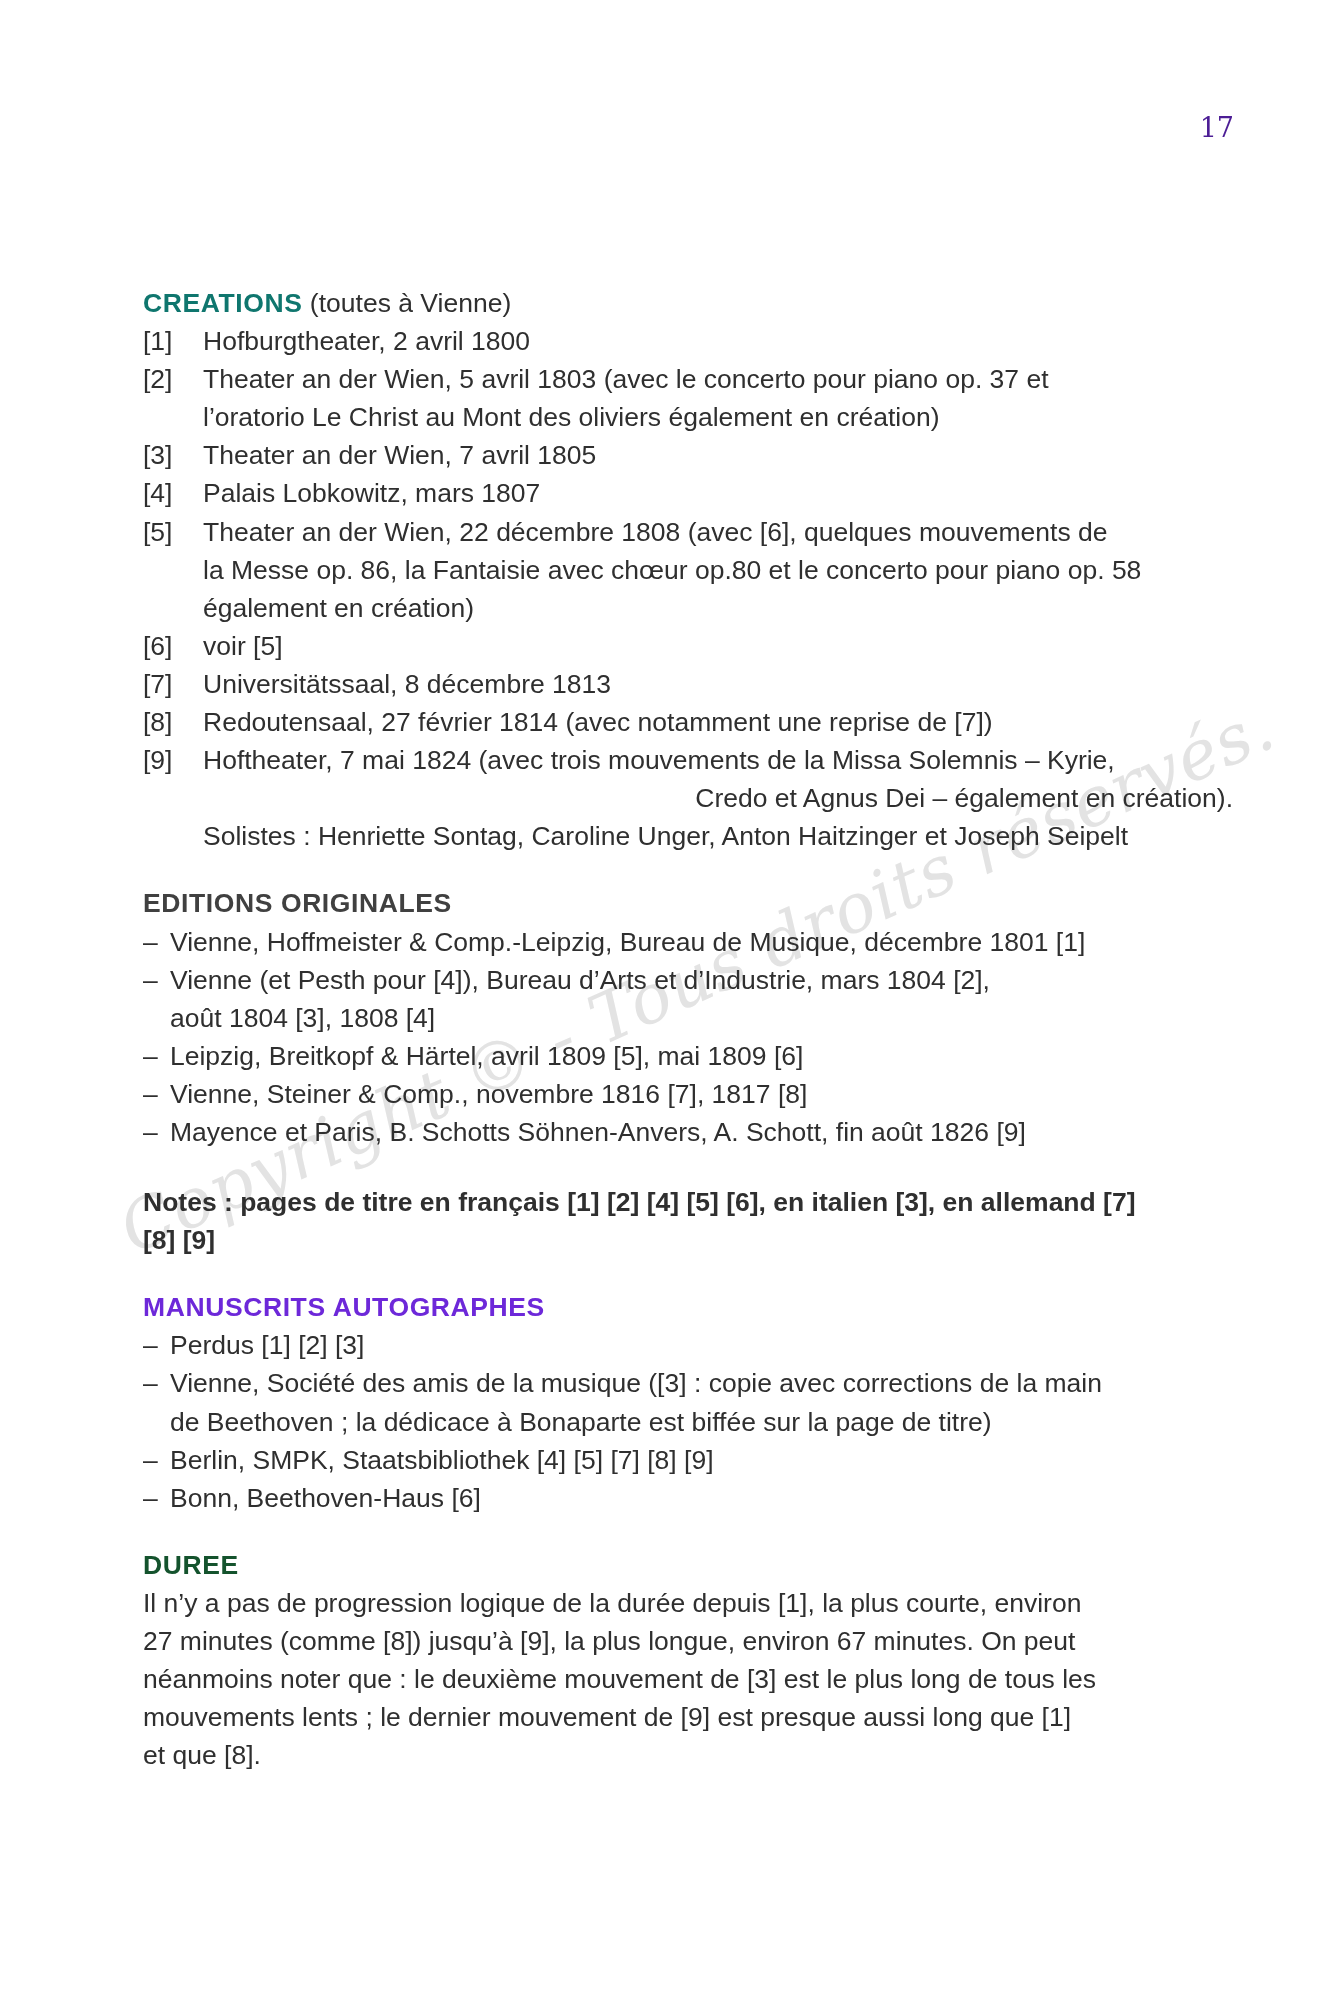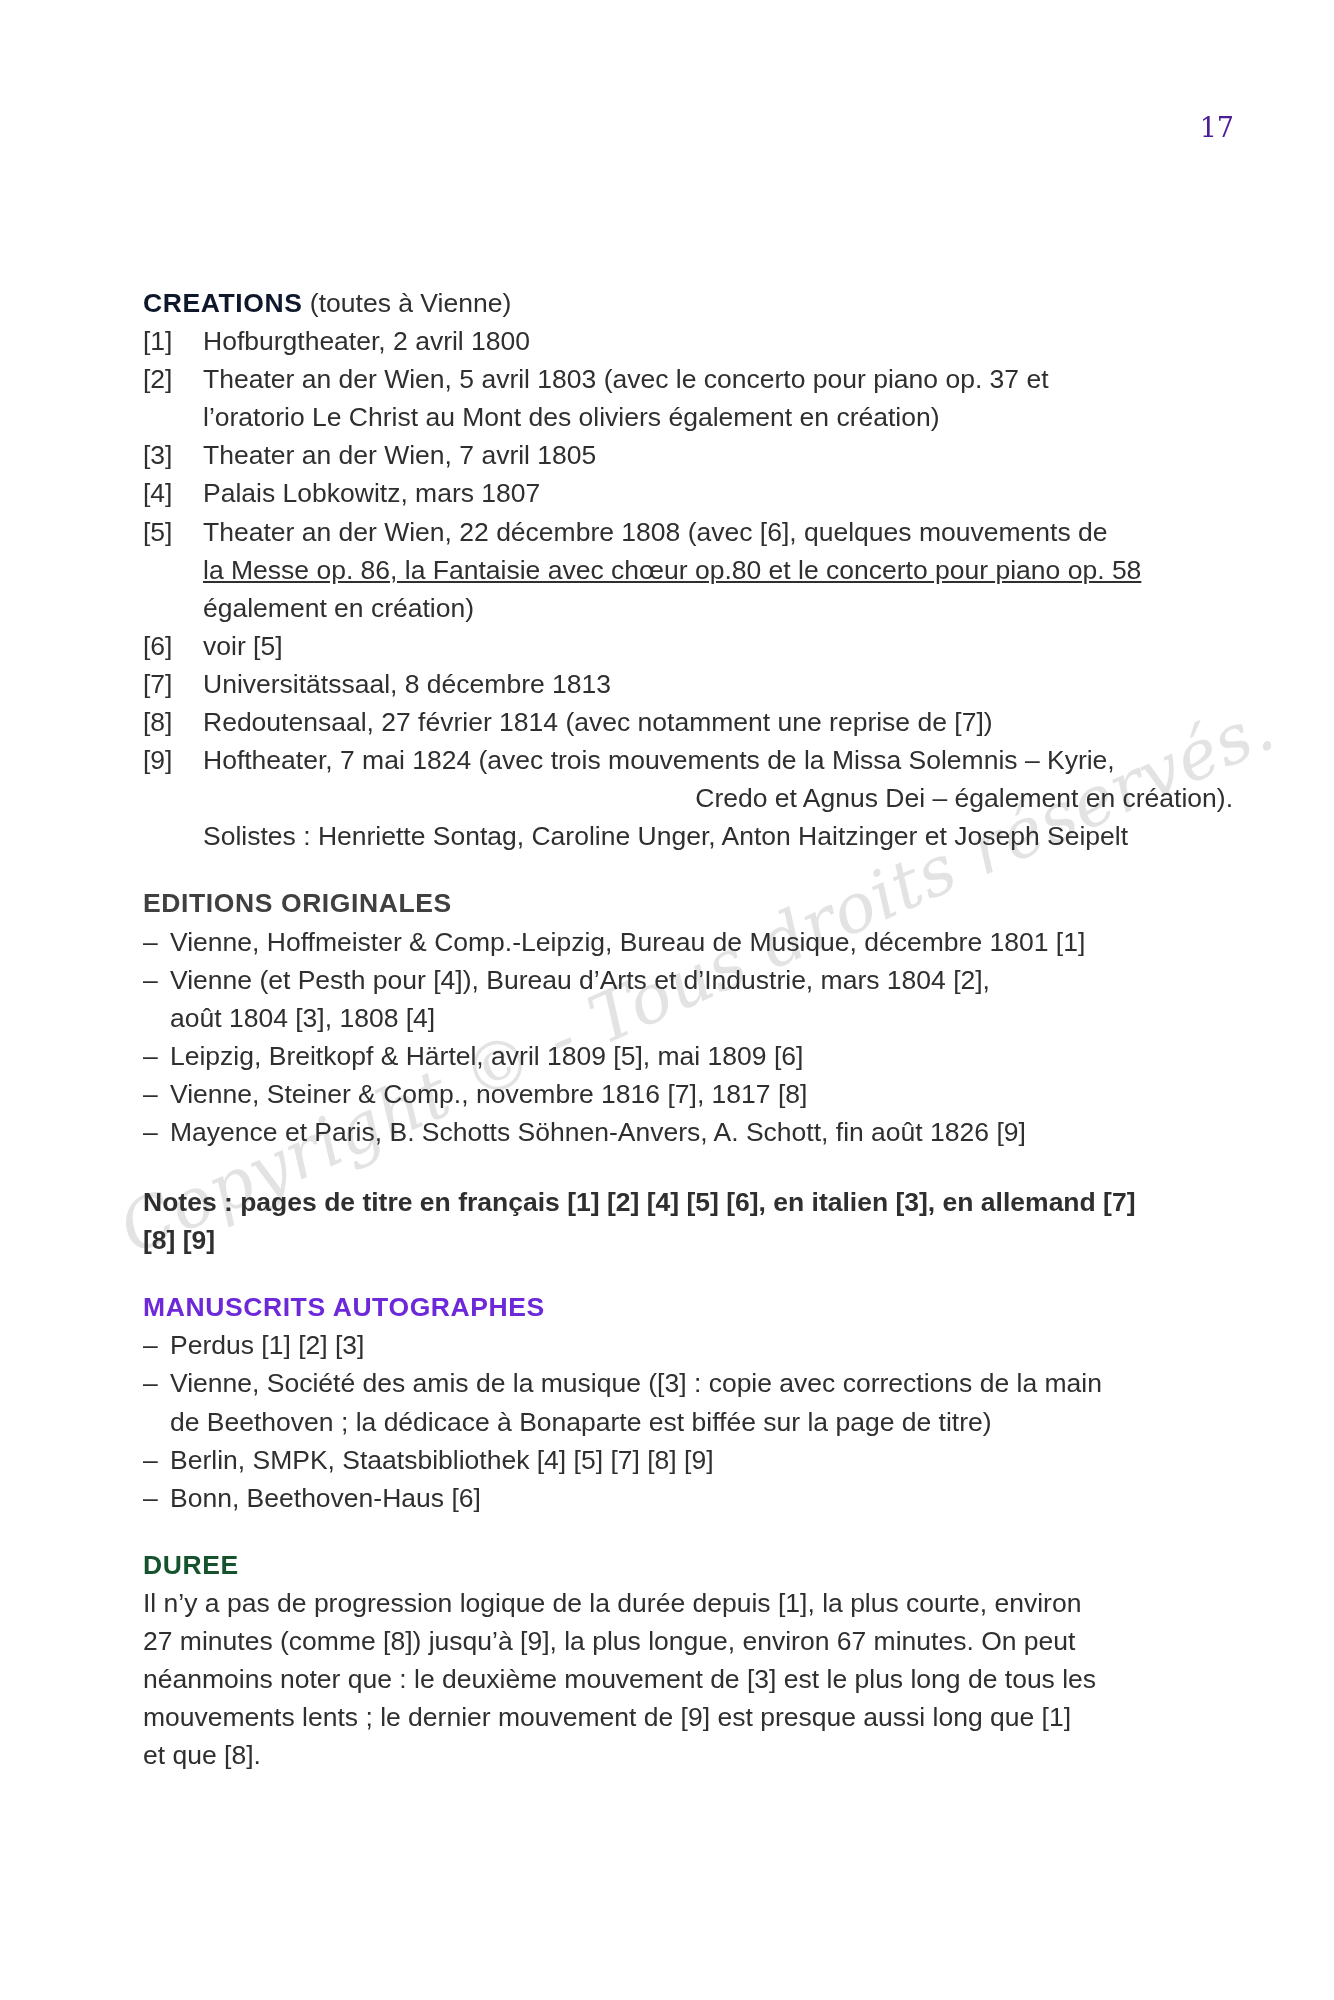--- a/index.html
+++ b/index.html
@@ -35,28 +35,28 @@
 </style>
 </head>
 <body style="color: rgb(47, 47, 47);">
 
 <div class="page-number">17</div>
 
 <div class="watermark" style="color: rgb(227, 227, 227);">Copyright © - Tous droits réservés.</div>
 
 <div class="content">
     <div class="section section-creations">
-      <div class="line"><span class="heading" style="color: #0f172a;">CREATIONS</span><span> (toutes à Vienne)</span></div>
+      <div class="line"><span class="heading" style="color: #0f766e;">CREATIONS</span><span> (toutes à Vienne)</span></div>
       <div class="line"><span class="marker" style="width: 60px;">[1]</span><span>Hofburgtheater, 2 avril 1800</span></div>
       <div class="line"><span class="marker" style="width: 60px;">[2]</span><span>Theater an der Wien, 5 avril 1803 (avec le concerto pour piano op. 37 et</span></div>
       <div class="line" style="padding-left: 60px;"><span>l’oratorio </span><span class="it">Le Christ au Mont des oliviers</span><span> également en création)</span></div>
       <div class="line"><span class="marker" style="width: 60px;">[3]</span><span>Theater an der Wien, 7 avril 1805</span></div>
       <div class="line"><span class="marker" style="width: 60px;">[4]</span><span>Palais Lobkowitz, mars 1807</span></div>
       <div class="line"><span class="marker" style="width: 60px;">[5]</span><span>Theater an der Wien, 22 décembre 1808 (avec [6], quelques mouvements de</span></div>
-      <div class="line" style="padding-left: 60px; text-decoration: underline;"><span>la Messe op. 86, la Fantaisie avec chœur op.80 et le concerto pour piano op. 58</span></div>
+      <div class="line" style="padding-left: 60px;"><span>la Messe op. 86, la Fantaisie avec chœur op.80 et le concerto pour piano op. 58</span></div>
       <div class="line" style="padding-left: 60px;"><span>également en création)</span></div>
       <div class="line"><span class="marker" style="width: 60px;">[6]</span><span>voir [5]</span></div>
       <div class="line"><span class="marker" style="width: 60px;">[7]</span><span>Universitätssaal, 8 décembre 1813</span></div>
       <div class="line"><span class="marker" style="width: 60px;">[8]</span><span>Redoutensaal, 27 février 1814 (avec notamment une reprise de [7])</span></div>
       <div class="line"><span class="marker" style="width: 60px;">[9]</span><span>Hoftheater, 7 mai 1824 (avec trois mouvements de la </span><span class="it">Missa Solemnis – Kyrie,</span></div>
       <div class="line" style="padding-left: 60px; text-align: right;"><span class="it">Credo</span><span> et </span><span class="it">Agnus Dei</span><span> – également en création).</span></div>
       <div class="line" style="padding-left: 60px;"><span>Solistes : Henriette Sontag, Caroline Unger, Anton Haitzinger et Joseph Seipelt</span></div>
     </div>
     <div class="section section-editions">
       <div class="line"><span class="heading" style="color: #404040;">EDITIONS ORIGINALES</span></div>

